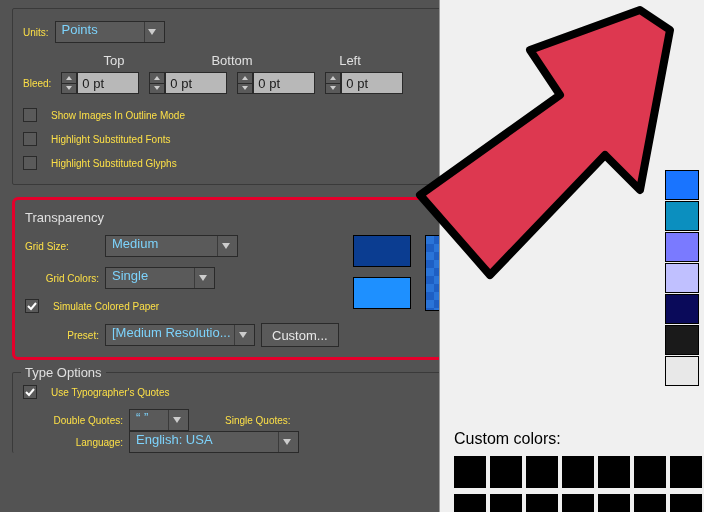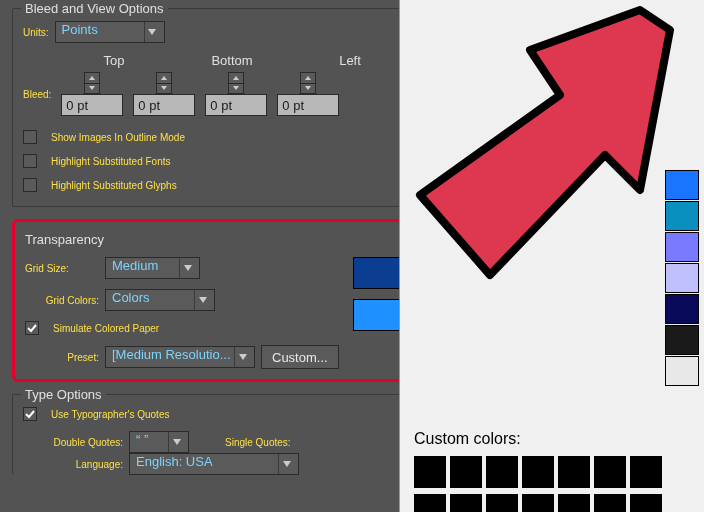--- a/index.html
+++ b/index.html
@@ -11,21 +11,21 @@
 .fieldset-legend { position: absolute; top: -8px; left: 8px; background: #535353; padding: 0 4px; font-size: 13px; color: #e0e0e0; }
 
 .row { display: flex; align-items: center; margin-bottom: 10px; gap: 6px; }
 .label { color: #fde047; font-size: 10px; }
 
 .select { display: inline-flex; background: #5a5a5a; border: 1px solid #2a2a2a; height: 22px; padding: 0 4px 0 6px; color: #7dd3fc; font-size: 13px; cursor: pointer; position: relative; }
 .select-text { flex: 1; white-space: nowrap; overflow: hidden; }
 .select-arrow { width: 16px; display: flex; align-items: center; justify-content: center; border-left: 1px solid #3a3a3a; margin-left: 4px; height: 100%; }
 .select-arrow svg { width: 8px; height: 6px; }
 
-.input-num { display: flex; align-items: center; flex-direction: column; }
+.input-num { display: flex; align-items: center; }
 .stepper { width: 16px; height: 22px; background: #5a5a5a; border: 1px solid #2a2a2a; display: flex; flex-direction: column; }
 .stepper div { flex: 1; display: flex; align-items: center; justify-content: center; }
 .stepper div:first-child { border-bottom: 1px solid #2a2a2a; }
 .num-field { width: 62px; height: 22px; background: #b8b8b8; border: 1px solid #2a2a2a; padding: 0 4px; color: #1a1a1a; font-size: 13px; display: flex; align-items: center; }
 
 .checkbox-row { display: flex; align-items: center; gap: 14px; margin-bottom: 10px; }
 .checkbox { width: 14px; height: 14px; background: #5a5a5a; border: 1px solid #2a2a2a; display: flex; align-items: center; justify-content: center; cursor: pointer; }
 .checkbox svg { width: 10px; height: 10px; display: none; }
 .checkbox.checked svg { display: block; }
 
@@ -36,42 +36,41 @@
 
 .swatch { border: 1px solid #000; }
 .swatch-dark { width: 58px; height: 32px; background: #0b3d91; }
 .swatch-light { width: 58px; height: 32px; background: #1e90ff; }
 .checker { width: 76px; height: 76px; background: conic-gradient(#1e5fc4 0 25%, #2a74d8 0 50%, #1e5fc4 0 75%, #2a74d8 0 100%); background-size: 16px 16px; border: 1px solid #000; }
 
 .highlight-box { border: 3px solid #e4002b; border-radius: 6px; padding: 10px; margin-bottom: 12px; }
 
 .btn { background: #5a5a5a; border: 1px solid #2a2a2a; height: 24px; padding: 0 10px; color: #e8e8e8; font-size: 13px; cursor: pointer; display: inline-flex; align-items: center; }
 
-.right-side { position: absolute; right: 0; top: 0; width: 305px; height: 512px; background: #f0f0f0; border-left: 1px solid #999; padding-top: 170px; }
+.right-side { position: absolute; right: 0; top: 0; width: 265px; height: 512px; background: #f0f0f0; border-left: 1px solid #999; padding-top: 170px; }
 .swatch-col { display: flex; flex-direction: column; gap: 1px; position: absolute; right: 5px; top: 170px; }
 .swatch-cell { width: 34px; height: 30px; border: 1px solid #000; }
 
 .custom-label { font-size: 16px; color: #000; margin: 260px 0 8px 14px; }
 .black-grid { display: flex; gap: 4px; margin-left: 14px; margin-bottom: 6px; }
 .black-cell { width: 32px; height: 32px; background: #000; border: 1px solid #000; }
 
 .big-arrow { position: absolute; top: 0px; left: 380px; z-index: 50; pointer-events: none; }
 
 .trans-content { display: flex; gap: 14px; }
 .trans-left { flex: 0 0 auto; }
 .trans-swatches { display: flex; flex-direction: column; gap: 10px; }
 .trans-sw-row { display: flex; gap: 14px; align-items: flex-start; }
 </style>
 </head>
 <body>
 
 <div class="panel">
 
   <div class="fieldset">
-    <div class="fieldset-legend">Bleed and View Options</div>
 
     <div class="row">
       <span class="label">Units:</span>
       <div class="select" style="width:110px">
         <span class="select-text">Points</span>
         <span class="select-arrow">
             <svg viewBox="0 0 8 6">
               <path d="M0 0 L8 0 L4 6 Z" fill="#ccc"></path>
             </svg>
           </span>
@@ -165,33 +164,33 @@
     </div>
   </div>
 
   <div class="highlight-box">
     <div class="fieldset-legend" style="position:static;display:block;margin-bottom:10px;padding:0">Transparency</div>
 
     <div class="trans-content">
       <div class="trans-left">
         <div class="row">
           <span class="label" style="width:74px;">Grid Size:</span>
-          <div class="select" style="width:95px">
+          <div class="select" style="width:133px">
             <span class="select-text">Medium</span>
             <span class="select-arrow">
                 <svg viewBox="0 0 8 6">
                   <path d="M0 0 L8 0 L4 6 Z" fill="#ccc"></path>
                 </svg>
               </span>
           </div>
         </div>
         <div class="row">
           <span class="label" style="width:74px;text-align:right">Grid Colors:</span>
           <div class="select" style="width:110px">
-            <span class="select-text">Colors</span>
+            <span class="select-text">Single</span>
             <span class="select-arrow">
                 <svg viewBox="0 0 8 6">
                   <path d="M0 0 L8 0 L4 6 Z" fill="#ccc"></path>
                 </svg>
               </span>
           </div>
         </div>
         <div class="checkbox-row">
           <div class="checkbox checked">
               <svg viewBox="0 0 10 10">

